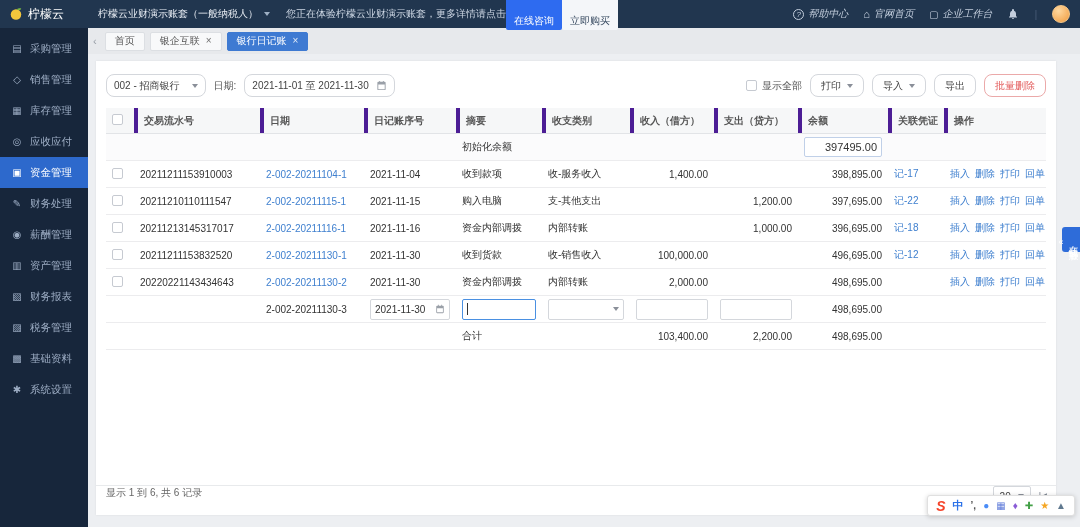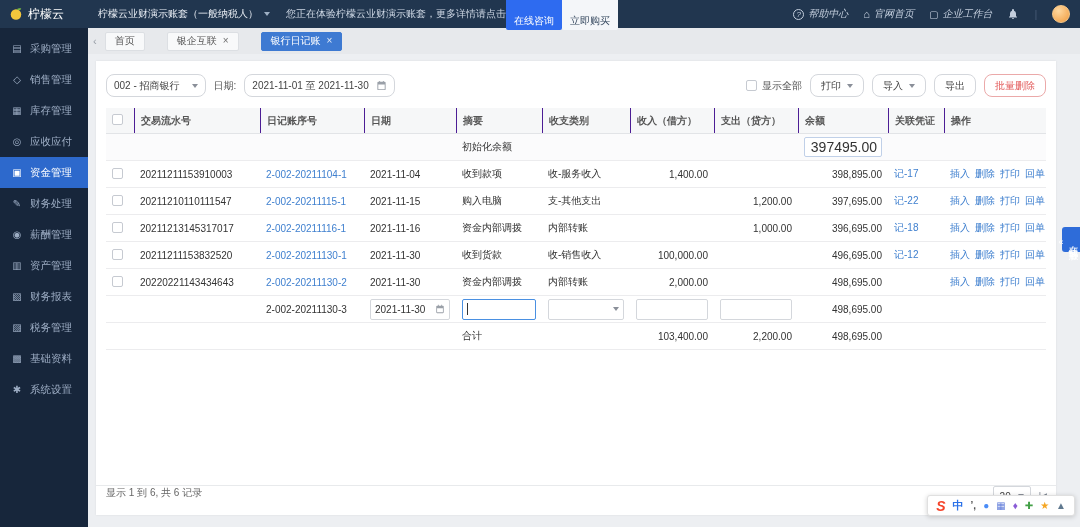--- a/index.html
+++ b/index.html
@@ -53,27 +53,27 @@
   .toolbar-right { margin-left:auto; display:flex; align-items:center; gap:8px; }
   .cbwrap { display:flex; align-items:center; gap:5px; color:#555; cursor:pointer; }
   .cb { width:11px; height:11px; border:1px solid #c6cad1; border-radius:2px; background:#fff; display:inline-block; cursor:pointer; flex-shrink:0; }
   .btn { height:23px; padding:0 10px; gap:6px; cursor:pointer; }
   .btn.danger { color:#e35d5d; border-color:#eba9a9; }
 
   
   .table { padding:0 10px; }
   .trow { display:grid; grid-template-columns:28px 126px 104px 92px 86px 88px 84px 84px 90px 56px 1fr; align-items:center; min-height:27px; border-bottom:1px solid #ececee; font-size:10px; color:#333; }
   .thead { background:#f6f7f8; min-height:26px; color:#555; font-weight:bold; border-bottom:1px solid #e2e4e7; }
-  .thead .cell:not(:first-child) { border-left:1px solid #4c1d95; align-self:stretch; display:flex; align-items:center; }
+  .thead .cell:not(:first-child) { border-left:4px solid #4c1d95; align-self:stretch; display:flex; align-items:center; }
   .cell { padding:0 6px; white-space:nowrap; overflow:hidden; }
   .num { text-align:right; justify-content:flex-end; }
   .link { color:#4080cf; cursor:pointer; }
   .ops { display:flex; gap:5px; }
   .init-row { background:#fbfbfc; }
-  .mini-input { height:20px; border:1px solid #c0d0e8; border-radius:2px; width:100%; font-size:14px; padding:0 4px; font-family:inherit; color:#333; }
+  .mini-input { height:20px; border:1px solid #c0d0e8; border-radius:2px; width:100%; font-size:11px; padding:0 4px; font-family:inherit; color:#333; }
   .mini-input.num-in { text-align:right; }
   .editbox { height:21px; border:1px solid #d4d7dc; border-radius:2px; background:#fff; display:flex; align-items:center; justify-content:space-between; padding:0 4px; width:100%; font-size:10px; color:#333; }
   .editbox.focused { border-color:#4a90e2; }
   .cursor-bar { width:1px; height:12px; background:#333; animation:blink 1s steps(1) infinite; }
   @keyframes blink { 50% { opacity:0; } }
   .spacer { flex:1; }
 
   
   .card-footer { border-top:1px solid #e8eaec; height:30px; display:flex; align-items:flex-start; padding:0 10px; color:#666; font-size:10px; flex-shrink:0; }
   .pager { margin-left:auto; display:flex; align-items:center; gap:8px; color:#7d8591; }
@@ -198,21 +198,21 @@
     <div class="side-item">
       <span class="side-icon">✱</span>
       <span class="side-label">系统设置</span>
     </div>
   </aside>
 
   <main class="main">
 
     <div class="tabbar">
       <span class="tab-scroll"></span>
-      <div style="display:flex;gap:22px;">
+      <div style="display:flex;gap:5px;">
       <div class="tab">
         <span class="tab-label">首页</span>
 
       </div>
 
       <div class="tab">
         <span class="tab-label">银企互联</span>
         <span class="tab-close"></span>
       </div>
 
@@ -257,22 +257,22 @@
             <span>批量删除</span>
           </div>
         </div>
       </div>
 
       <div class="table">
 
         <div class="trow thead">
           <div class="cell"><span class="cb"></span></div>
           <div class="cell">交易流水号</div>
+          <div class="cell">日期</div>
           <div class="cell">日记账序号</div>
-          <div class="cell">日期</div>
           <div class="cell">摘要</div>
           <div class="cell">收支类别</div>
           <div class="cell">收入（借方）</div>
           <div class="cell">支出（贷方）</div>
           <div class="cell">余额</div>
           <div class="cell">关联凭证</div>
           <div class="cell">操作</div>
         </div>
 
         <div class="trow init-row">

